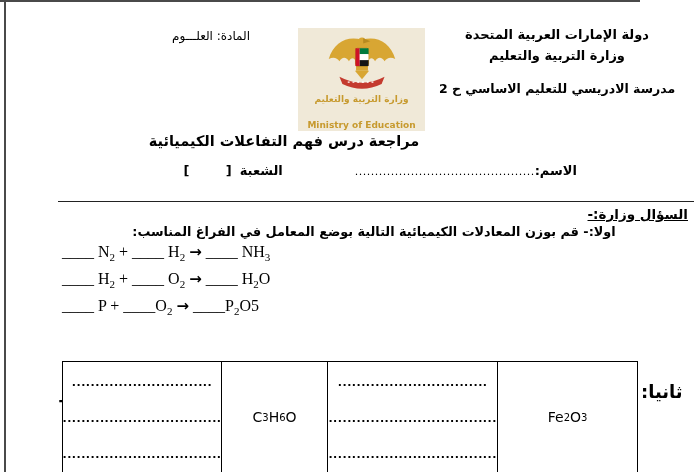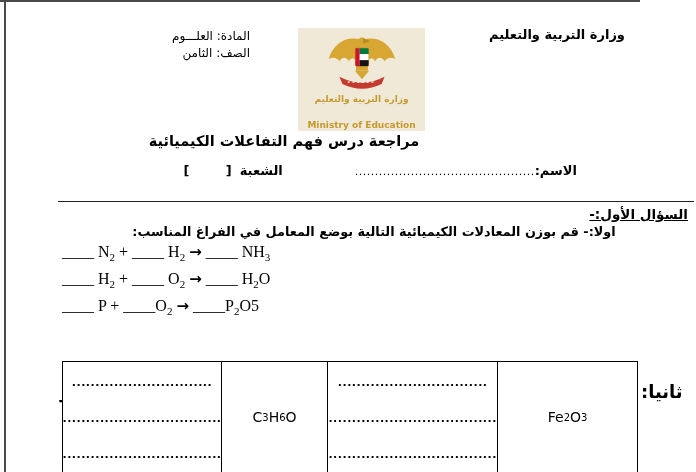--- a/index.html
+++ b/index.html
@@ -90,21 +90,20 @@
   .c-w1 { width:158px; } .c-w2 { width:107px; } .c-w3 { width:170px; } .c-w4 { width:141px; }
 </style>
 </head>
 <body>
 
 <div class="frame-top"></div>
 <div class="frame-left"></div>
 
 <div class="info-block">
   <div>المادة: العلـــوم</div>
-  <div>الصف: الثامن</div>
 </div>
 
 <div class="logo-block">
   <svg width="78" height="58" viewBox="0 0 64 48">
     <path d="M32 5 C20 1 8 7 4 21 C8 19 11 20 13 23 C15 19 19 19 21 23 C23 19 26 20 27 24 L27 31 L37 31 L37 24 C38 20 41 19 43 23 C45 19 49 19 51 23 C53 20 56 19 60 21 C56 7 44 1 32 5 Z" fill="#d8a633"></path>
     <circle cx="32" cy="6.5" r="3.6" fill="#d8a633"></circle>
     <path d="M33 3.5 l6 2.6 l-6 2 z" fill="#b78a20"></path>
     <rect x="26.5" y="12" width="11" height="15" rx="1.5" fill="#ffffff" stroke="#b78a20" stroke-width="0.8"></rect>
     <rect x="26.5" y="12" width="3.6" height="15" fill="#ce1126"></rect>
     <rect x="30.1" y="12" width="7.4" height="5" fill="#007a3d"></rect>
@@ -112,36 +111,38 @@
     <rect x="30.1" y="22" width="7.4" height="5" fill="#141414"></rect>
     <path d="M26 31 l6 7 l6 -7 z" fill="#d8a633"></path>
     <path d="M13 36 q19 10 38 0 l-2.5 6 q-16.5 8 -33 0 z" fill="#c43a2e"></path>
     <path d="M20 40.5 h24" stroke="#ffffff" stroke-width="1" stroke-dasharray="1.6 2.4" fill="none"></path>
   </svg>
   <div class="logo-arabic">وزارة التربية والتعليم</div>
   <div class="logo-english">Ministry of Education</div>
 </div>
 
 <div class="ministry-block">
+  <div>دولة الإمارات العربية المتحدة</div>
   <div>وزارة التربية والتعليم</div>
+  <div class="school-line">مدرسة الادريسي للتعليم الاساسي ح 2</div>
 </div>
 
 <div class="doc-title">مراجعة درس فهم التفاعلات الكيميائية</div>
 
 <div class="student-row">
   <span class="lbl">الاسم:</span>
   <span class="dots">.............................................</span>
   <span class="gap"></span>
   <span class="lbl">الشعبة</span>
   <span class="bracket">[        ]</span>
 </div>
 
 <div class="hr-line"></div>
 
-<div class="q1-heading">السؤال الأول:-</div>
+<div class="q1-heading">السؤال وزارة:-</div>
 <div class="q1-inst">اولا:- قم بوزن المعادلات الكيميائية التالية بوضع المعامل في الفراغ المناسب:</div>
 
 <div class="equations"><div><span>____ N</span><sub>2</sub><span> + ____ H</span><sub>2</sub><span> </span><span class="arrow">→</span><span> ____ NH</span><sub>3</sub></div><div><span>____ H</span><sub>2</sub><span> + ____ O</span><sub>2</sub><span> </span><span class="arrow">→</span><span> ____ H</span><sub>2</sub><span>O</span></div><div><span>____ P + ____O</span><sub>2</sub><span> </span><span class="arrow">→</span><span> ____P</span><sub>2</sub><span>O5</span></div></div>
 
 <div class="q2-inst">ثانيا: امامك اسماء وصيغ لمواد مختلفة. حدد العناصر وعدد ذرات العناصر المكونة لصيغ المواد المعطاة:</div>
 
 <div class="materials-table">
     <div class="cell dots c-w1">
       <div class="dotline">..............................</div>
       <div class="dotline">..................................</div>

